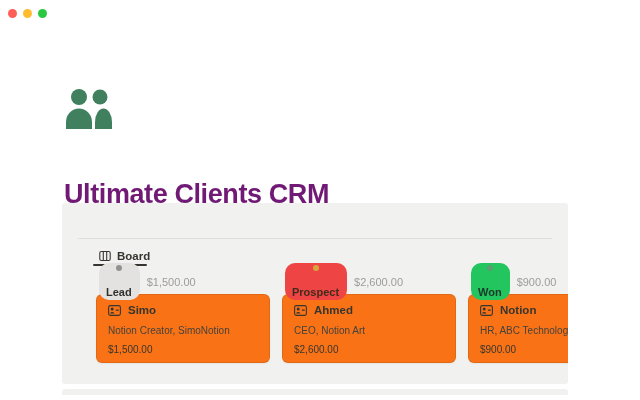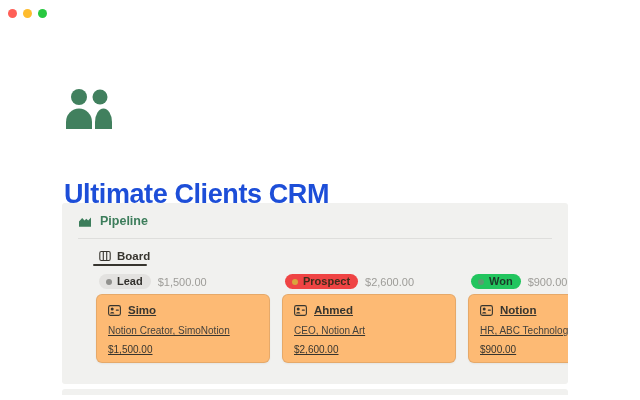--- a/index.html
+++ b/index.html
@@ -13,21 +13,21 @@
   .traffic-lights{position:absolute;left:8px;top:9px;display:flex;gap:6px;}
   .tl-dot{width:9px;height:9px;border-radius:50%;}
   .tl-red{background:#ff5f57;}
   .tl-yellow{background:#febc2e;}
   .tl-green{background:#28c840;}
 
   
   .page-icon{position:absolute;left:66px;top:87px;width:46px;height:44px;}
   .page-title{
     position:absolute;left:64px;top:161px;
-    font-size:27px;font-weight:700;letter-spacing:-0.4px;color:#1d4ed8;
+    font-size:27px;font-weight:700;letter-spacing:-0.4px;color:#701a75;
     white-space:nowrap;
   }
 
   
   .pipeline-panel{
     position:absolute;left:62px;top:203px;width:506px;height:181px;
     background:#f1f1ef;border-radius:3px;overflow:hidden;
   }
   .pipeline-header{
     position:absolute;left:16px;top:9px;height:18px;
@@ -46,38 +46,38 @@
   .tab-underline{
     position:absolute;left:31px;top:61px;width:54px;height:2px;
     background:#37352f;border-radius:1px;
   }
 
   
   .board-area{position:absolute;left:34px;top:70px;display:flex;gap:12px;}
   .board-column{width:174px;flex:none;}
   .col-header{display:flex;align-items:center;height:17px;margin:0 0 4px 3px;}
   .status-pill{
-    display:inline-flex;align-items:center;gap:5px;
+    display:inline-flex;align-items:center;gap:16px;
     padding:2px 8px 2px 7px;border-radius:10px;
-    font-size:11px;font-weight:700;line-height:1;
+    font-size:11px;font-weight:700;line-height:1;flex-direction:column;
   }
   .pill-dot{width:6px;height:6px;border-radius:50%;flex:none;}
   .pill-lead{background:#e3e2e0;color:#32302c;}
   .pill-lead .pill-dot{background:#91918e;}
   .pill-prospect{background:#ef4444;color:#402c1b;text-align:right;}
   .pill-prospect .pill-dot{background:#d9a43c;}
   .pill-won{background:#22c55e;color:#1c3829;}
   .pill-won .pill-dot{background:#5b9c71;}
   .col-total{margin-left:7px;font-size:11px;color:#9d9c98;}
 
   .board-card{
     margin-top:4px;height:69px;box-sizing:border-box;
-    background:#fdba74;border:1px solid rgba(0,0,0,0.09);border-radius:6px;
+    background:#f97316;border:1px solid rgba(0,0,0,0.09);border-radius:6px;
     box-shadow:0 1px 2px rgba(15,15,15,0.05);
-    padding:9px 11px 10px;cursor:pointer;text-decoration:underline;
+    padding:9px 11px 10px;cursor:pointer;
   }
   .card-name-row{display:flex;align-items:center;gap:7px;}
   .card-name{font-size:11.5px;font-weight:700;color:#37352f;}
   .card-role{margin-top:9px;font-size:10px;color:#44423d;white-space:nowrap;}
   .card-amount{margin-top:8px;font-size:10px;color:#37352f;}
 
   
   .next-panel-strip{
     position:absolute;left:62px;top:389px;width:506px;height:6px;
     background:#f1f1ef;border-radius:3px 3px 0 0;
@@ -99,28 +99,20 @@
     <circle cx="34" cy="10" r="7.5"></circle>
     <path d="M0 42 v-7 a13 13.5 0 0 1 26 0 v7 z"></path>
     <path d="M29 42 v-7 a8.5 13.5 0 0 1 17 0 v7 z"></path>
   </svg>
 </div>
 
 <h1 class="page-title">Ultimate Clients CRM</h1>
 
 <div class="pipeline-panel">
 
-  <div class="pipeline-header">
-    <span>
-      <svg width="14" height="14" viewBox="0 0 14 14" fill="#3c7d5b" xmlns="http://www.w3.org/2000/svg">
-        <path d="M1 12.8 V7.4 L4.2 4.1 L6.5 6.4 L8.3 4.7 L10.2 6.5 L13 3.4 V12.8 Z"></path>
-      </svg>
-    </span>
-    <span>Pipeline</span>
-  </div>
 
   <div class="pipeline-divider"></div>
 
   <div class="board-tab">
     <span>
       <svg width="12" height="12" viewBox="0 0 12 12" fill="none" stroke="#37352f" stroke-width="1.1" xmlns="http://www.w3.org/2000/svg">
         <rect x="0.8" y="1.5" width="10.4" height="9" rx="1.5"></rect>
         <line x1="4.3" y1="1.5" x2="4.3" y2="10.5"></line>
         <line x1="7.7" y1="1.5" x2="7.7" y2="10.5"></line>
       </svg>

